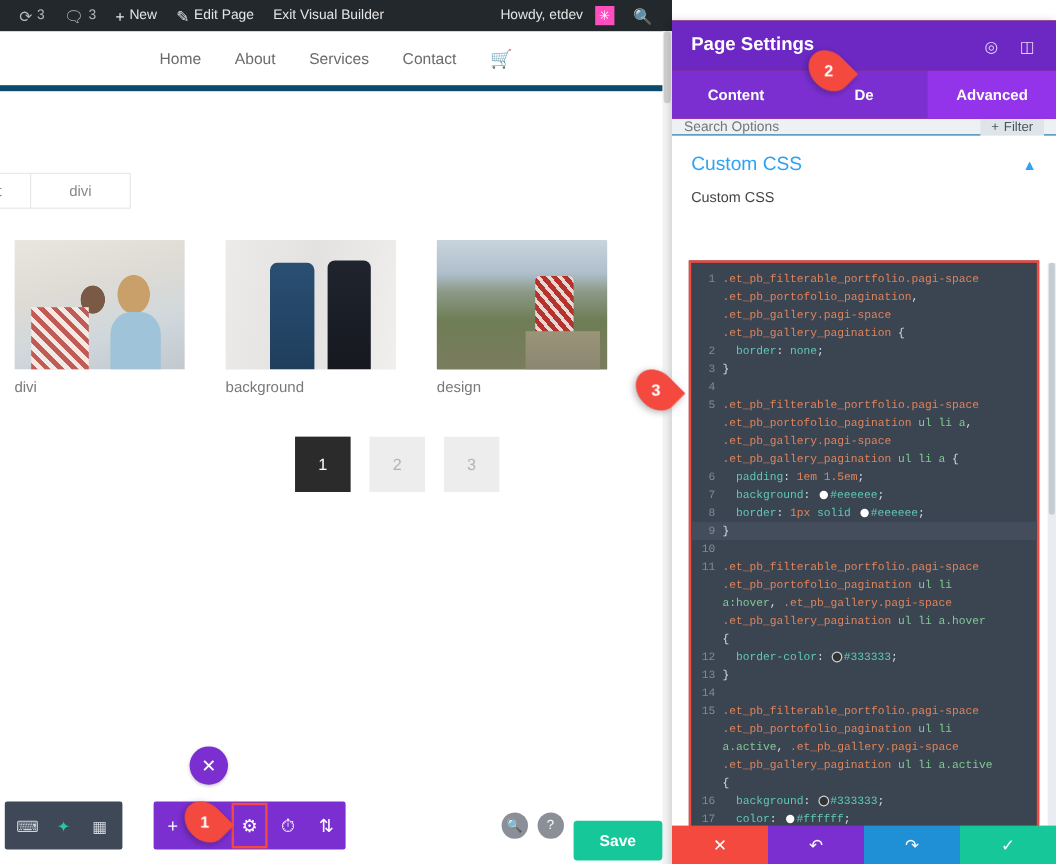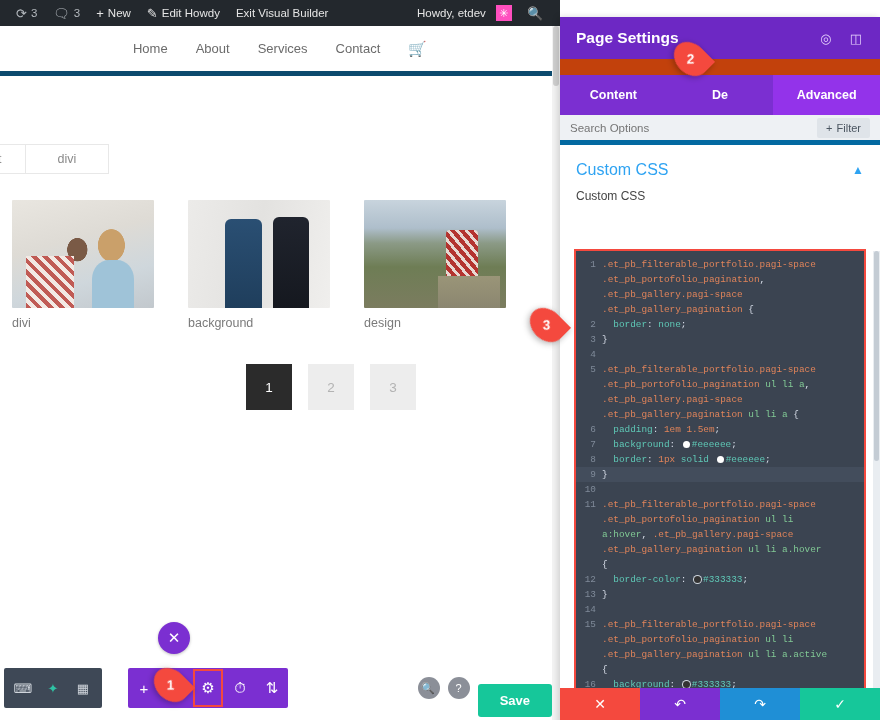--- a/index.html
+++ b/index.html
@@ -127,27 +127,27 @@
   }
   #panel-header {
     height: 42px; background: #6d28c4; display: flex; align-items: center;
     padding: 0 16px; color: #fff;
   }
   #panel-title { font-size: 15.5px; font-weight: bold; }
   #panel-header .hicons { margin-left: auto; display: flex; gap: 14px; }
   .hicon { width: 16px; height: 16px; display: flex; align-items: center; justify-content: center;
     color: #e3cdfb; font-size: 13px; }
 
-  #panel-tabs { height: 40px; background: #7b2fd1; display: flex; position: relative; margin-top: 16px; }
+  #panel-tabs { height: 40px; background: #7b2fd1; display: flex; position: relative; }
   .ptab { flex: 1; display: flex; align-items: center; justify-content: center;
     color: #fff; font-size: 12.5px; font-weight: bold; }
   .ptab.active { background: #9333ea; }
 
-  #search-row { height: 30px; background: #eef1f4; display: flex; align-items: center;
-    padding: 0 10px; border-bottom: 5px solid #0369a1; }
+  #search-row { height: 14px; background: #eef1f4; display: flex; align-items: center;
+    padding: 0 10px; border-bottom: 1px solid #0369a1; }
   #search-input { flex: 1; background: transparent; border: none; font-size: 11.5px;
     color: #9aa4ae; font-family: "Liberation Sans", sans-serif; outline: none; }
   #filter-btn { background: #dfe4e9; color: #4a5560; font-size: 11px; padding: 4px 9px; border-radius: 2px; display: flex; gap: 4px; align-items: center; }
 
   #panel-body { flex: 1; background: #fff; overflow: hidden; position: relative; }
   #section-head { display: flex; align-items: center; padding: 16px 16px 4px 16px; }
   #section-title { color: #2ea3f2; font-size: 16px; }
   #section-chevron { margin-left: auto; color: #2ea3f2; font-size: 12px; }
   #field-label { padding: 6px 16px 6px 16px; font-size: 12px; color: #444; }
 
@@ -207,21 +207,21 @@
     <div class="ab-item">
       <span class="ab-glyph">🗨</span>
       <span>3</span>
     </div>
     <div class="ab-item text">
       <span class="ab-glyph">+</span>
       <span>New</span>
     </div>
     <div class="ab-item text">
       <span class="ab-glyph">✎</span>
-      <span>Edit Howdy</span>
+      <span>Edit Page</span>
     </div>
     <div class="ab-item text">
       <span>Exit Visual Builder</span>
     </div>
     <div class="ab-right">
       <div class="ab-item text">
         <span>Howdy, etdev</span>
         <span class="ab-avatar">✳</span>
       </div>
       <div class="ab-item">
@@ -422,20 +422,24 @@
           <div class="cline">
             <div class="gutter">15</div>
             <div class="ctext"><span class="sel">.et_pb_filterable_portfolio.pagi-space</span></div>
           </div>
           <div class="cline">
             <div class="gutter"></div>
             <div class="ctext"><span class="sel">.et_pb_portofolio_pagination</span> <span class="tag">ul li</span></div>
           </div>
           <div class="cline">
             <div class="gutter"></div>
+            <div class="ctext"><span class="tag">a.active</span><span class="punc">,</span> <span class="sel">.et_pb_gallery.pagi-space</span></div>
+          </div>
+          <div class="cline">
+            <div class="gutter"></div>
             <div class="ctext"><span class="sel">.et_pb_gallery_pagination</span> <span class="tag">ul li a.active</span></div>
           </div>
           <div class="cline">
             <div class="gutter"></div>
             <div class="ctext"><span class="punc">{</span></div>
           </div>
           <div class="cline">
             <div class="gutter">16</div>
             <div class="ctext">  <span class="prop">background</span><span class="punc">:</span> <span class="swatch dark"></span><span class="prop">#333333</span><span class="punc">;</span></div>
           </div>

